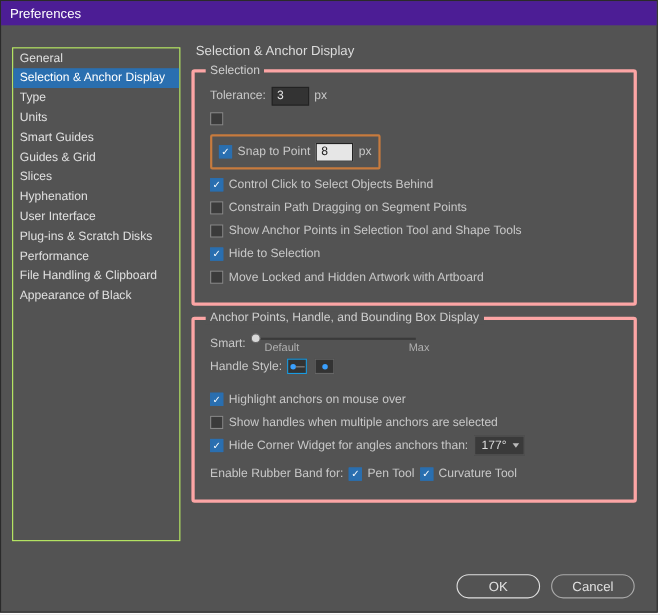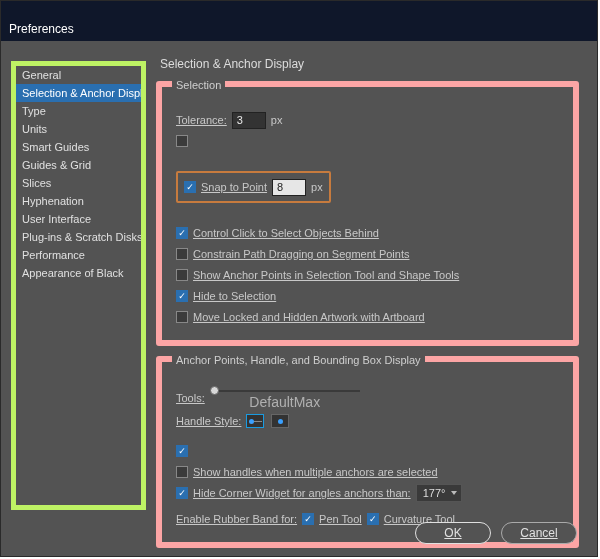--- a/index.html
+++ b/index.html
@@ -14,34 +14,34 @@
   }
   .dialog {
     width: 598px;
     height: 557px;
     border: 1px solid #2a2a2a;
     background: #535353;
     position: relative;
   }
   .titlebar {
     height: 22px;
-    background: #0f172a;
+    background: #4c1d95;
     color: #ffffff;
     font-size: 12px;
-    padding: 20px 8px;
+    padding: 3px 8px;
     line-height: 16px;
   }
   .content {
     display: flex;
     height: 477px;
   }
   .sidebar {
-    width: 135px;
+    width: 153px;
     margin: 20px 4px 8px 10px;
-    border: 5px solid #bef264;
+    border: 1px solid #bef264;
     background: #535353;
     overflow: hidden;
   }
   .side-item {
     padding: 3px 6px;
     cursor: default;
     white-space: nowrap;
   }
   .side-item.selected {
     background: #2a6fb0;
@@ -50,44 +50,44 @@
   .main-pane {
     flex: 1;
     padding: 14px 18px 8px 6px;
   }
   .pane-title {
     font-size: 12px;
     padding: 2px 0 10px 4px;
     color: #dcdcdc;
   }
   .group {
-    border: 6px solid #fca5a5;
+    border: 3px solid #fca5a5;
     border-radius: 3px;
     margin: 0 0 10px 0;
-    padding: 22px 14px 12px 14px;
+    padding: 10px 14px 12px 14px;
     position: relative;
   }
   .group-legend {
     position: absolute;
     top: -8px;
     left: 10px;
     background: #535353;
     padding: 0 4px;
     color: #cfcfcf;
     font-size: 11px;
   }
   .row {
     display: flex;
     align-items: center;
     min-height: 20px;
     margin: 1px 0;
     gap: 5px;
   }
   .indent { padding-left: 0; }
-  .label { color: #c8c8c8; text-decoration: underline; }
+  .label { color: #c8c8c8; }
   .input-box {
     background: #333;
     border: 1px solid #222;
     color: #e8e8e8;
     width: 34px;
     height: 17px;
     font-size: 11px;
     padding: 0 4px;
     text-align: left;
   }
@@ -108,21 +108,21 @@
     line-height: 10px;
     color: #fff;
     flex-shrink: 0;
   }
   .chk.checked { background: #2a6fb0; border-color: #2a6fb0; }
   .chk.checked::after { content: "✓"; font-size: 9px; }
   .highlight-box {
     border: 2px solid #c77b3e;
     border-radius: 2px;
     padding: 3px 6px;
-    margin: 20px 0;
+    margin: 4px 0;
     width: fit-content;
   }
   .slider-track {
     height: 2px;
     background: #3a3a3a;
     width: 150px;
     position: relative;
     margin-top:5px;
   }
   .slider-thumb {
@@ -130,25 +130,26 @@
     top: -4px;
     left: 0;
     width: 9px;
     height: 9px;
     border-radius: 50%;
     background: #d8d8d8;
     border: 1px solid #666;
   }
   .slider-labels {
     display: flex;
-    justify-content: center;
+    justify-content: space-between;
     width: 150px;
-    font-size: 14px;
+    font-size: 10px;
     color: #b0b0b0;
     margin-top: 2px;
+    margin-left: 12px;
   }
   .handle-style-block {
     display: inline-block;
     width: 18px;
     height: 14px;
     background: #333;
     border: 1px solid #666;
     position: relative;
     margin-right: 2px;
   }
@@ -197,21 +198,20 @@
     border-radius: 12px;
     background: #535353;
     color: #e0e0e0;
     width: 76px;
     height: 22px;
     font-size: 12px;
     display: inline-flex;
     align-items: center;
     justify-content: center;
     cursor: default;
-    text-decoration: underline;
   }
   .btn.primary { border-color: #e0e0e0; }
 </style>
 </head>
 <body>
 
 <div class="dialog">
 
   <div class="titlebar">
     <span>Preferences</span>
@@ -224,20 +224,21 @@
       <div class="side-item selected">Selection &amp; Anchor Display</div>
       <div class="side-item">Type</div>
       <div class="side-item">Units</div>
       <div class="side-item">Smart Guides</div>
       <div class="side-item">Guides &amp; Grid</div>
       <div class="side-item">Slices</div>
       <div class="side-item">Hyphenation</div>
       <div class="side-item">User Interface</div>
       <div class="side-item">Plug-ins &amp; Scratch Disks</div>
       <div class="side-item">Performance</div>
+      <div class="side-item">File Handling &amp; Clipboard</div>
       <div class="side-item">Appearance of Black</div>
     </div>
 
     <div class="main-pane">
       <div class="pane-title">Selection &amp; Anchor Display</div>
 
       <div class="group">
         <div class="group-legend">Selection</div>
 
         <div class="row">
@@ -278,21 +279,21 @@
         <div class="row indent">
           <span class="chk"></span>
           <span class="label">Move Locked and Hidden Artwork with Artboard</span>
         </div>
       </div>
 
       <div class="group">
         <div class="group-legend">Anchor Points, Handle, and Bounding Box Display</div>
 
         <div class="row">
-          <span class="label">Tools:</span>
+          <span class="label">Smart:</span>
           <div>
             <div class="slider-track">
               <div class="slider-thumb"></div>
             </div>
             <div class="slider-labels">
               <span>Default</span>
               <span>Max</span>
             </div>
           </div>
         </div>
@@ -305,20 +306,21 @@
             </span>
           <span class="handle-style-block">
               <span class="dot" style="left:6px;"></span>
             </span>
         </div>
 
         <div style="height:8px"></div>
 
         <div class="row indent">
           <span class="chk checked"></span>
+          <span class="label">Highlight anchors on mouse over</span>
         </div>
         <div class="row indent">
           <span class="chk"></span>
           <span class="label">Show handles when multiple anchors are selected</span>
         </div>
         <div class="row indent">
           <span class="chk checked"></span>
           <span class="label">Hide Corner Widget for angles anchors than:</span>
           <span class="dropdown">177°</span>
         </div>

